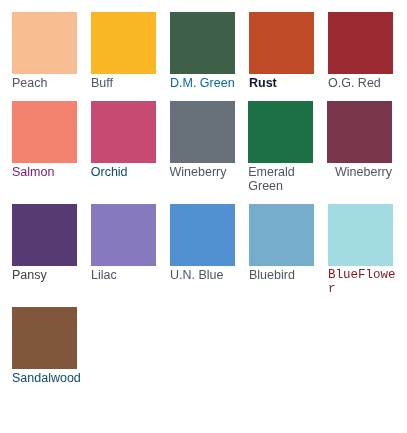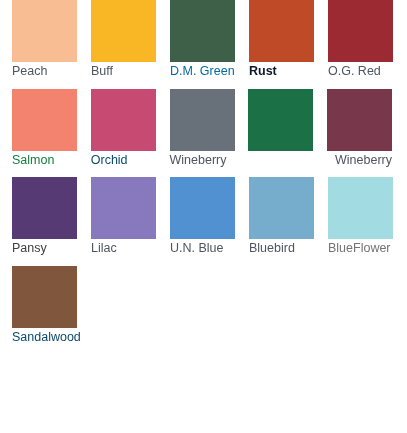--- a/index.html
+++ b/index.html
@@ -7,21 +7,21 @@
     padding: 0;
     background: #ffffff;
   }
   body {
     width: 407px;
     height: 433px;
     font-family: "Liberation Sans", sans-serif;
     overflow: hidden;
   }
   #palette {
-    padding: 0 0 0 12px;
+    padding: 12px 0 0 12px;
     box-sizing: border-box;
   }
   .swatch-row {
     display: flex;
     align-items: flex-start;
     margin-bottom: 10px;
   }
   .swatch-cell {
     width: 78px;
     margin-right: 2px;
@@ -64,32 +64,33 @@
         <div class="swatch-label" style="color: #0f172a; font-weight: bold;">Rust</div>
       </div>
       <div class="swatch-cell">
         <span class="swatch-chip" style="background: rgb(156, 42, 51);"></span>
         <div class="swatch-label" style="color: rgb(78, 85, 96);">O.G. Red</div>
       </div>
     </div>
     <div class="swatch-row">
       <div class="swatch-cell">
         <span class="swatch-chip" style="background: rgb(243, 131, 111);"></span>
-        <div class="swatch-label" style="color: #15803d;">Salmon</div>
+        <div class="swatch-label" style="color: #701a75;">Salmon</div>
       </div>
       <div class="swatch-cell">
         <span class="swatch-chip" style="background: rgb(199, 74, 114);"></span>
         <div class="swatch-label" style="color: #0c4a6e;">Orchid</div>
       </div>
       <div class="swatch-cell">
         <span class="swatch-chip" style="background: rgb(104, 112, 121);"></span>
         <div class="swatch-label" style="color: rgb(78, 85, 96);">Wineberry</div>
       </div>
       <div class="swatch-cell">
         <span class="swatch-chip" style="background: rgb(27, 112, 70);"></span>
+        <div class="swatch-label" style="color: rgb(78, 85, 96);">Emerald Green</div>
       </div>
       <div class="swatch-cell">
         <span class="swatch-chip" style="background: rgb(120, 55, 74);"></span>
         <div class="swatch-label" style="color: rgb(78, 85, 96); margin-left: 8px;">Wineberry</div>
       </div>
     </div>
     <div class="swatch-row">
       <div class="swatch-cell">
         <span class="swatch-chip" style="background: rgb(86, 58, 115);"></span>
         <div class="swatch-label" style="color: #404040;">Pansy</div>
@@ -101,21 +102,21 @@
       <div class="swatch-cell">
         <span class="swatch-chip" style="background: rgb(81, 145, 210);"></span>
         <div class="swatch-label" style="color: rgb(78, 85, 96);">U.N. Blue</div>
       </div>
       <div class="swatch-cell">
         <span class="swatch-chip" style="background: rgb(119, 173, 204);"></span>
         <div class="swatch-label" style="color: rgb(78, 85, 96);">Bluebird</div>
       </div>
       <div class="swatch-cell">
         <span class="swatch-chip" style="background: rgb(163, 219, 227);"></span>
-        <div class="swatch-label" style="color: #737373;">BlueFlower</div>
+        <div class="swatch-label" style="color: #7f1d1d; font-family: Liberation Mono, monospace;">BlueFlower</div>
       </div>
     </div>
     <div class="swatch-row">
       <div class="swatch-cell">
         <span class="swatch-chip" style="background: rgb(128, 86, 60);"></span>
         <div class="swatch-label" style="color: #0c4a6e;">Sandalwood</div>
       </div>
     </div>
   </div>
 

